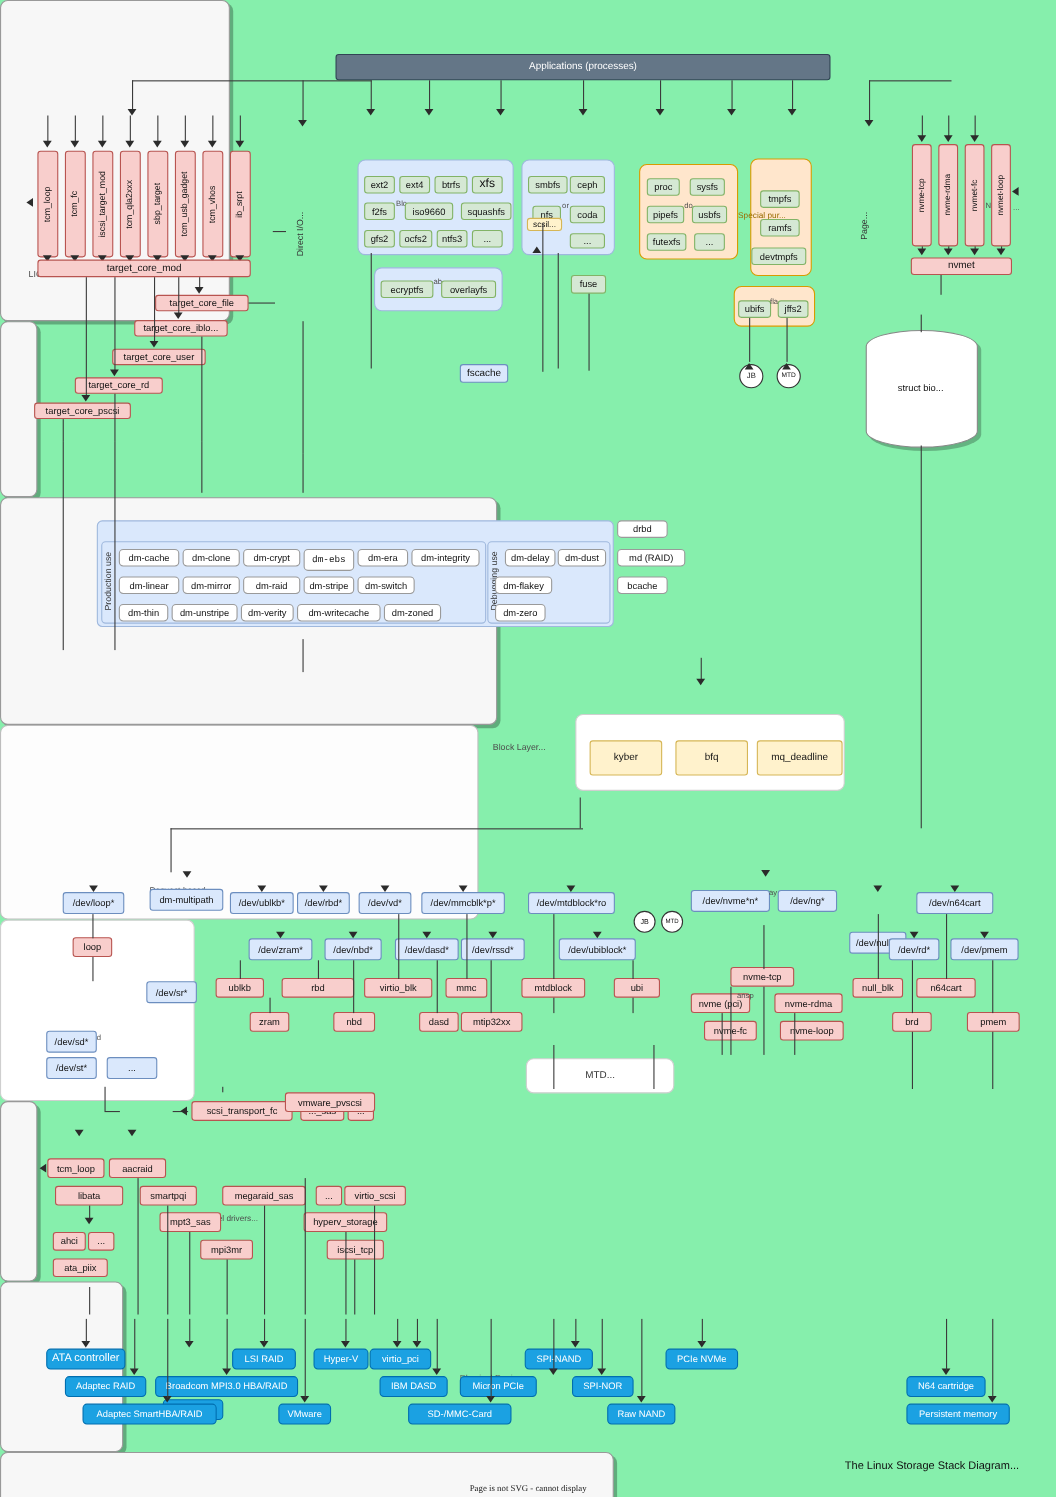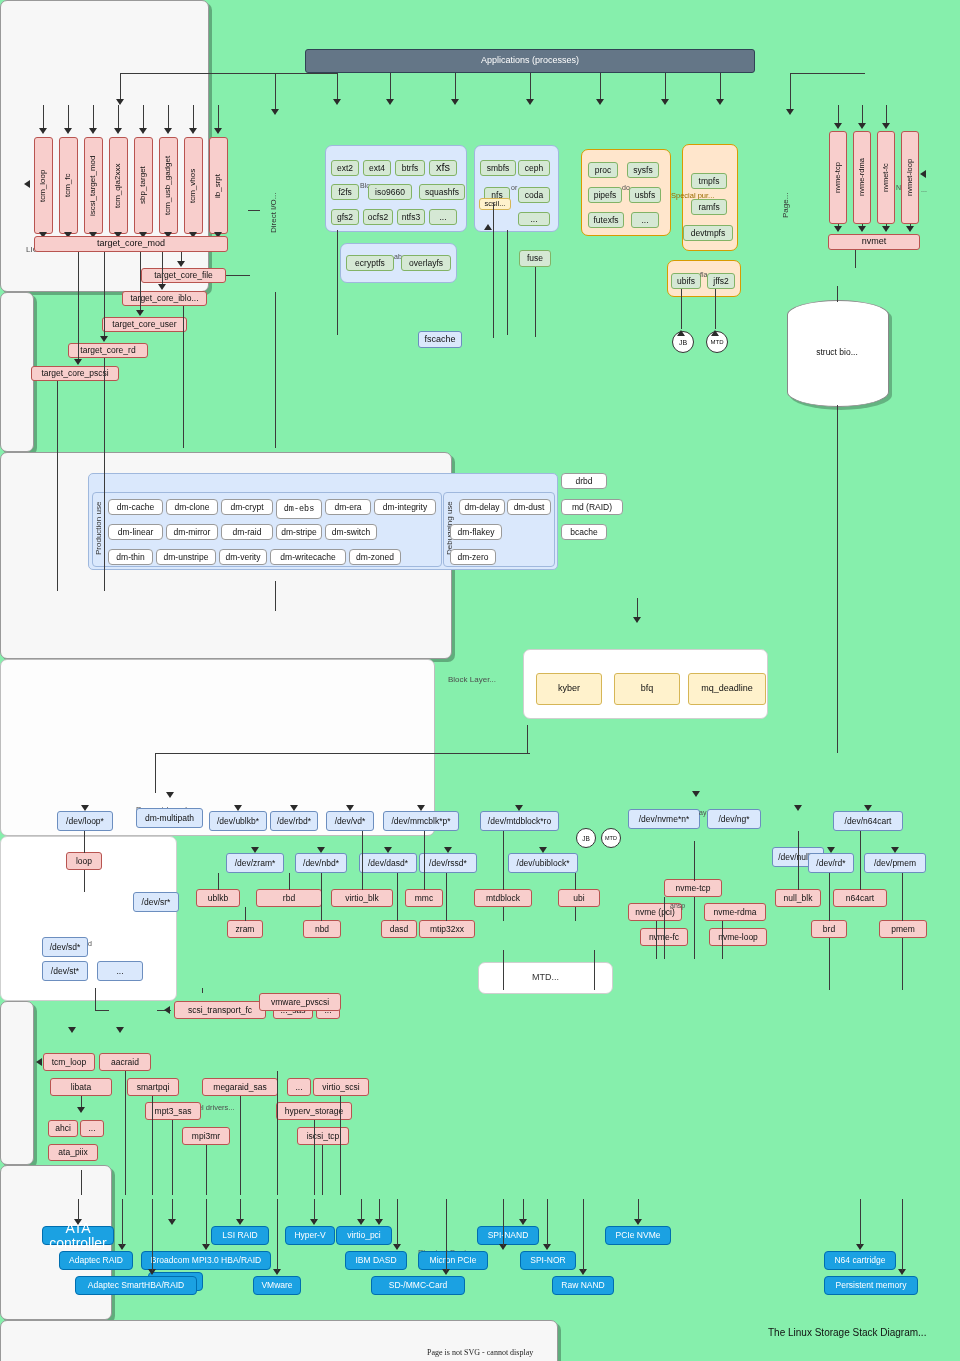--- a/index.html
+++ b/index.html
@@ -450,21 +450,21 @@
   <div class="ln lnv" style="left:172px;top:1120px;height:75px;"></div>
   <div class="ln lnv" style="left:206px;top:1145px;height:50px;"></div>
   <div class="ln lnv" style="left:240px;top:1096px;height:99px;"></div>
   <div class="ln lnv" style="left:277px;top:1071px;height:124px;"></div>
   <div class="ln lnv" style="left:314px;top:1120px;height:75px;"></div>
   <div class="ln lnv" style="left:322px;top:1145px;height:50px;"></div>
   <div class="ln lnv" style="left:340px;top:1096px;height:99px;"></div>
 
   <div class="lbl" style="left:418px;top:1248px;font-size:8px;color:#555;">Physical Devices...</div>
 
-  <div class="bx cyan" style="left:42px;top:1226px;width:72px;height:19px;font-size:14px;">ATA controller</div>
+  <div class="bx cyan" style="left:42px;top:1226px;width:72px;height:19px;font-size:10px;">ATA controller</div>
   <div class="bx cyan" style="left:148px;top:1272px;width:55px;height:19px;font-size:8.5px;">LSI HBA</div>
   <div class="bx cyan" style="left:211px;top:1226px;width:58px;height:19px;font-size:8.5px;">LSI RAID</div>
   <div class="bx cyan" style="left:285px;top:1226px;width:50px;height:19px;font-size:8.5px;">Hyper-V</div>
   <div class="bx cyan" style="left:336px;top:1226px;width:56px;height:19px;font-size:8.5px;">virtio_pci</div>
   <div class="bx cyan" style="left:477px;top:1226px;width:62px;height:19px;font-size:8.5px;">SPI-NAND</div>
   <div class="bx cyan" style="left:605px;top:1226px;width:66px;height:19px;font-size:8.5px;">PCIe NVMe</div>
 
   <div class="bx cyan" style="left:59px;top:1251px;width:74px;height:19px;font-size:8.5px;">Adaptec RAID</div>
   <div class="bx cyan" style="left:141px;top:1251px;width:130px;height:19px;font-size:8.5px;">Broadcom MPI3.0 HBA/RAID</div>
   <div class="bx cyan" style="left:345px;top:1251px;width:62px;height:19px;font-size:8.5px;">IBM DASD</div>

